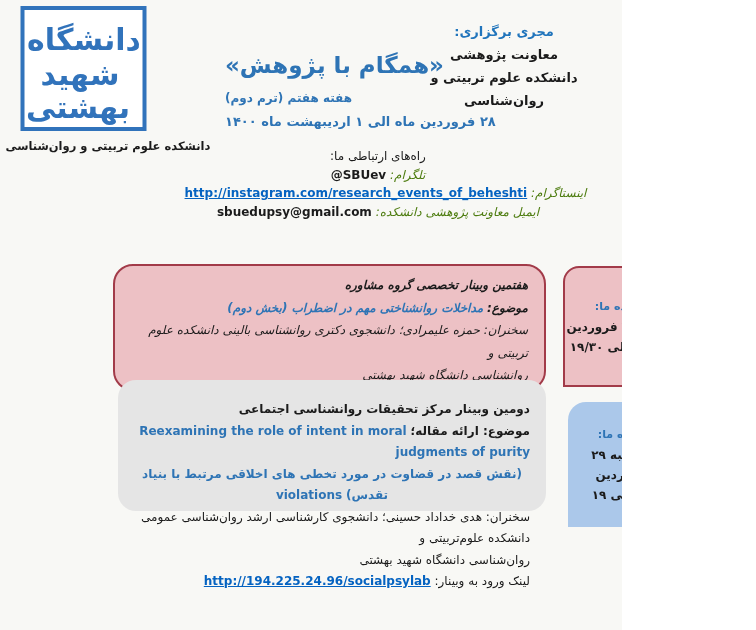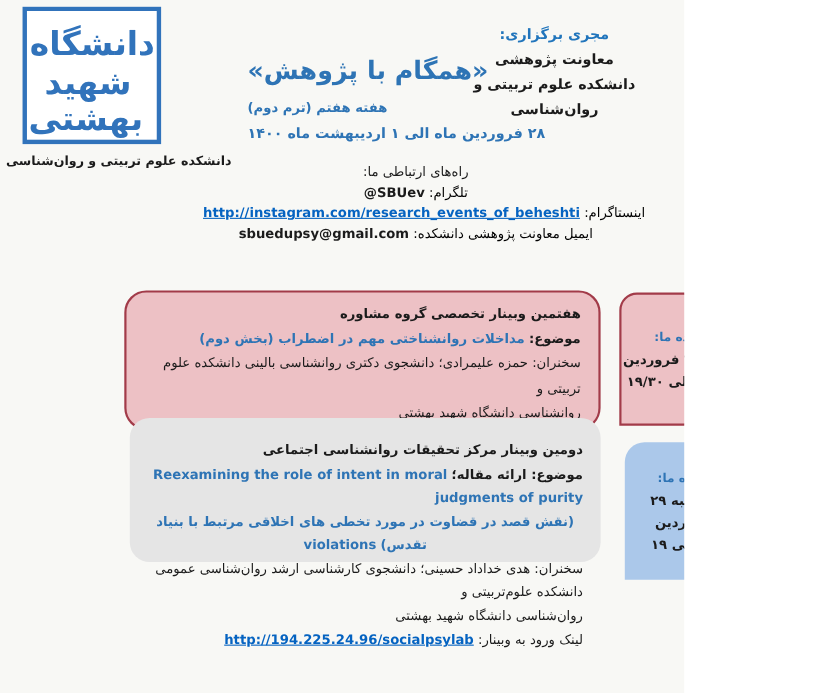--- a/index.html
+++ b/index.html
@@ -18,31 +18,31 @@
   .main-title{font-size:23px;font-weight:bold;color:#2e74b5;}
   .subtitle{margin-top:13px;font-size:12px;font-weight:bold;color:#2e74b5;}
   .daterange{margin-top:9px;font-size:13px;font-weight:bold;color:#2e74b5;}
   .organizer{right:6px;top:20px;width:224px;text-align:center;
     font-size:13px;font-weight:bold;line-height:23px;}
   .organizer .org-label{color:#2175bc;}
 
   
   .contact{left:163px;top:147px;width:430px;text-align:center;
     font-size:12px;line-height:18.5px;}
-  .red{color:#000000;}
+  .red{color:#4d7c0f;font-style:italic;}
   .bold{font-weight:bold;}
   .link{color:#0563c1;text-decoration:underline;font-weight:bold;margin-left:15px;}
 
   
   .card{box-sizing:border-box;direction:rtl;text-align:right;
     font-size:12px;}
   .card .line{margin:0;}
   .card1{left:113px;top:264px;width:433px;height:127px;
     background:#edc1c5;border:2px solid #a23b49;border-radius:20px;
-    padding:8px 16px 0 16px;line-height:22.5px;}
+    padding:8px 16px 0 16px;line-height:22.5px;font-style:italic;}
   .card2{left:118px;top:380px;width:428px;height:131px;
     background:#e5e5e5;border:none;border-radius:18px;
     padding:19px 16px 0 16px;line-height:21.5px;}
   .card .title-line{font-weight:bold;}
   .topic-blue{font-weight:bold;color:#2e74b5;}
   .en{font-weight:bold;color:#2e74b5;}
   .center{text-align:center;}
 
   
   .sched{box-sizing:border-box;display:flex;flex-direction:column;

